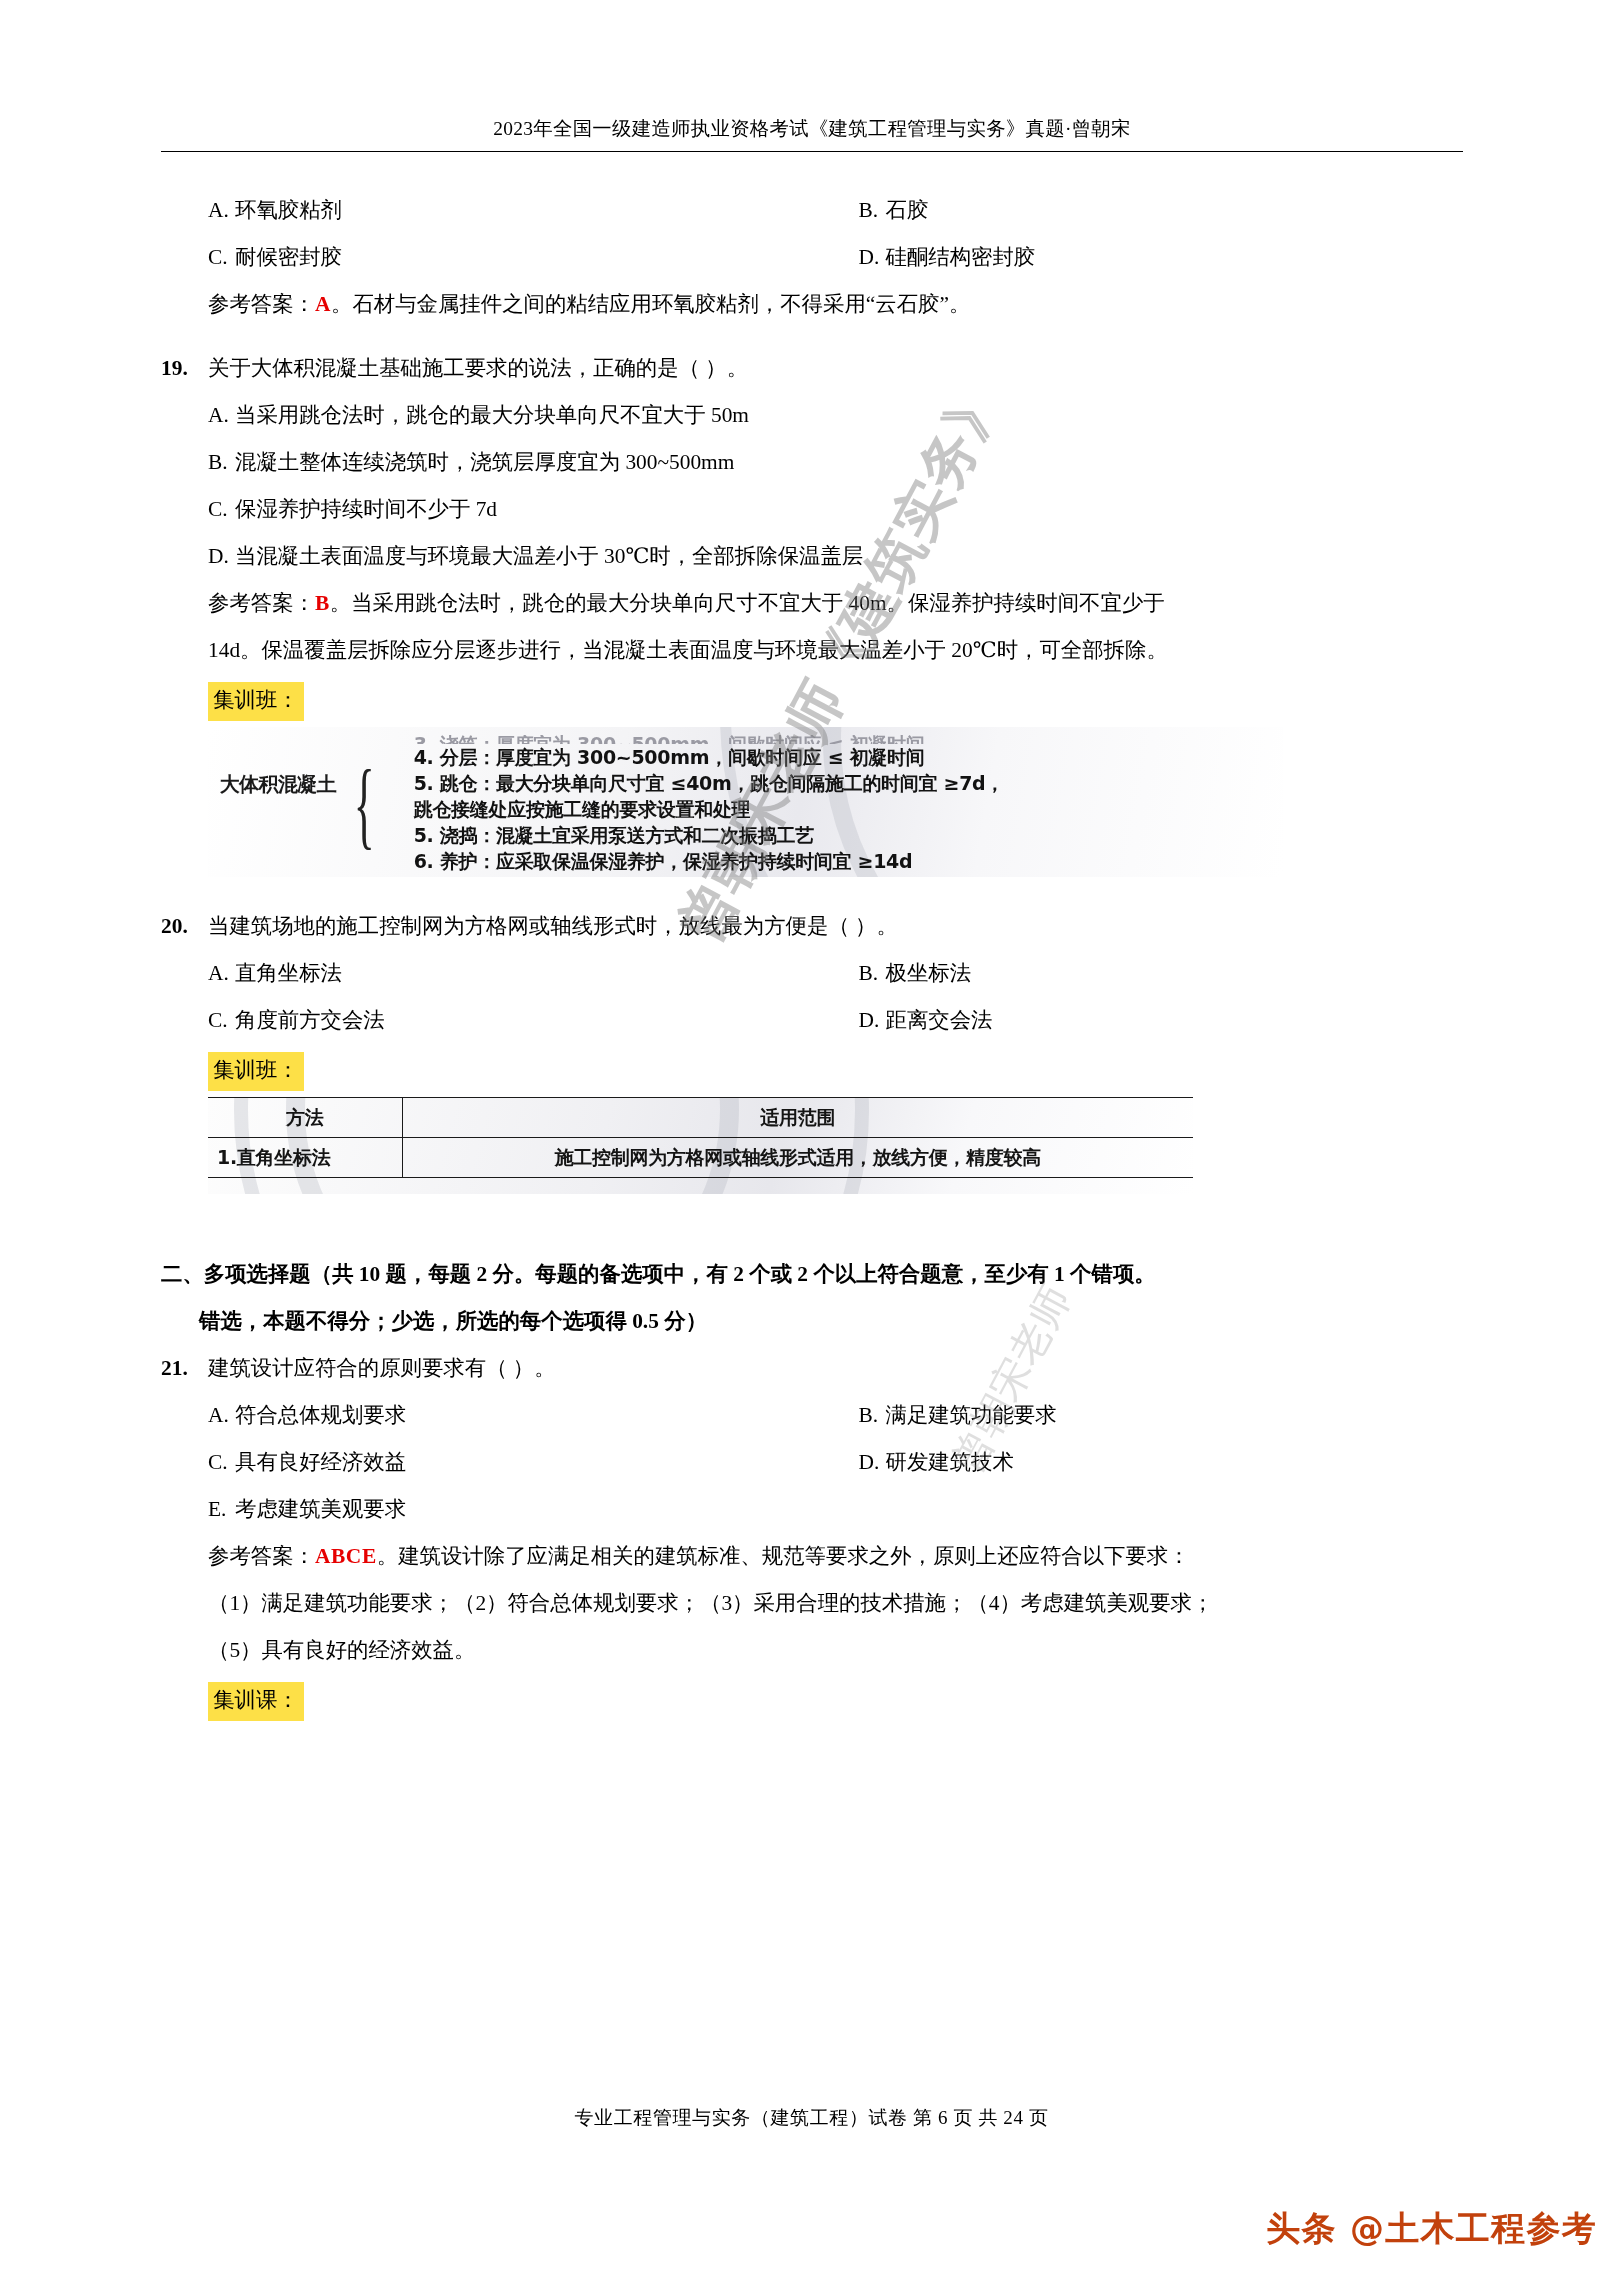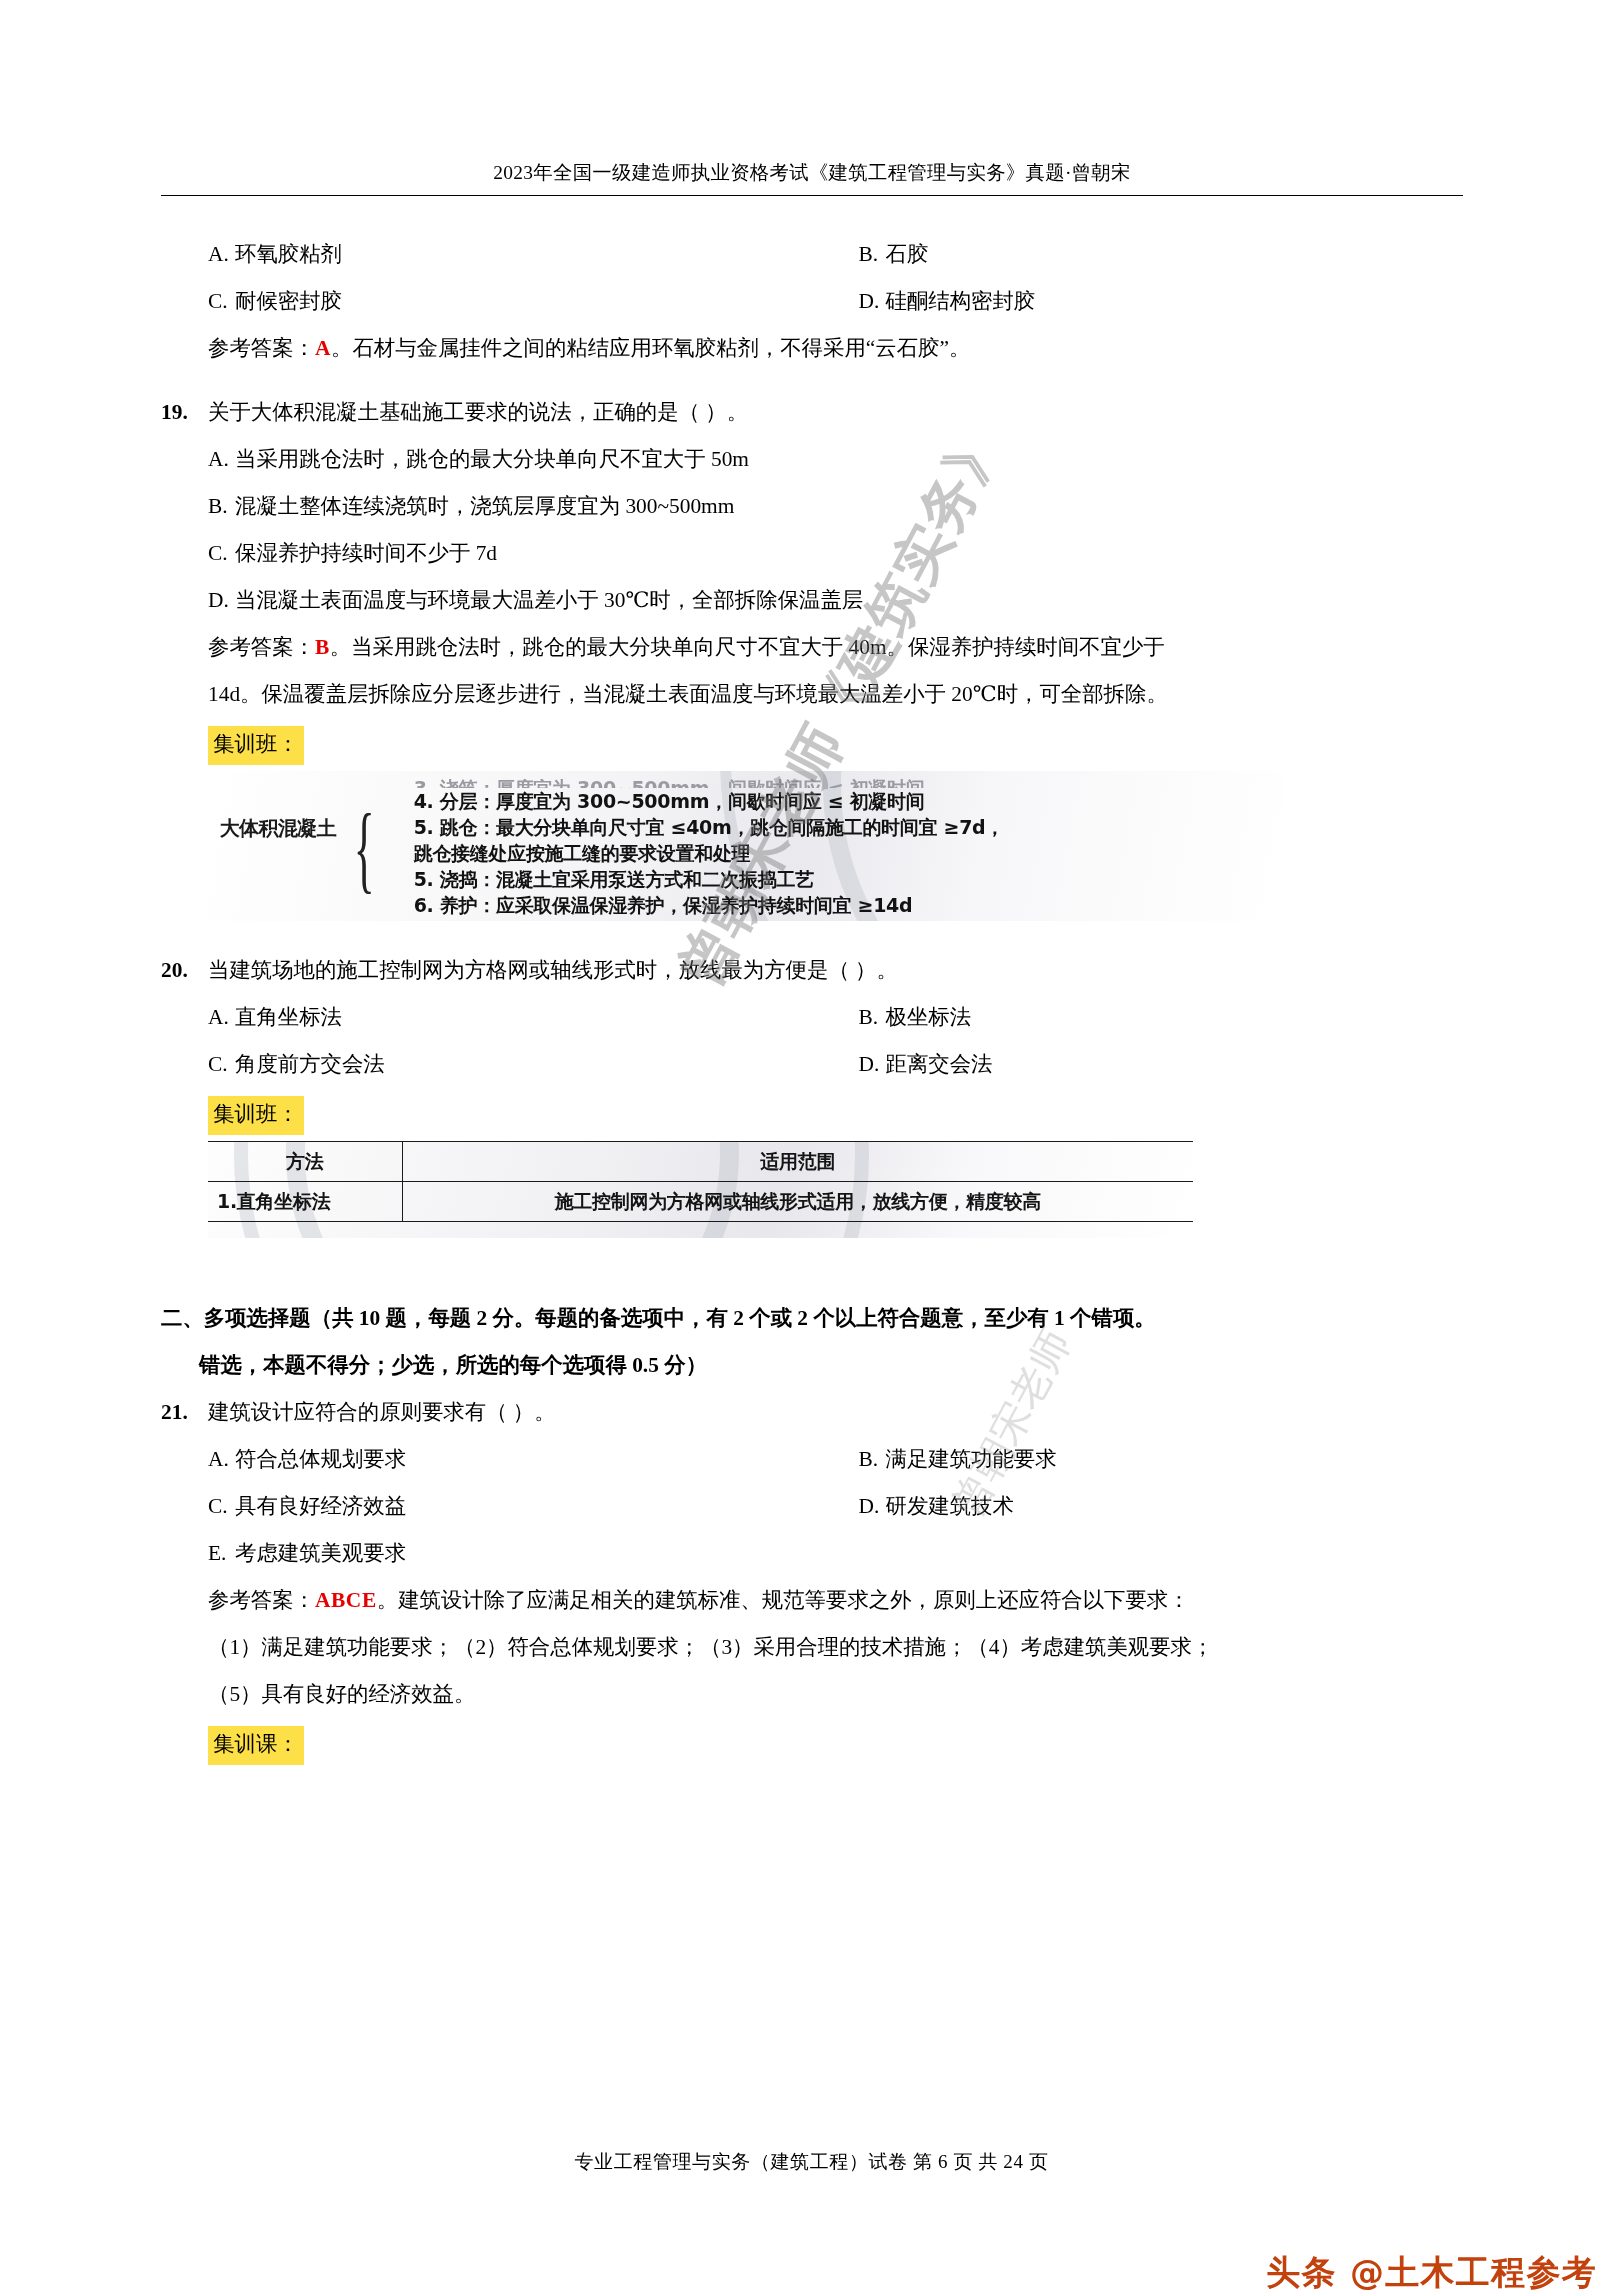--- a/index.html
+++ b/index.html
@@ -11,21 +11,20 @@
     font-family: "Liberation Serif", "DejaVu Serif", serif;
     color: #000000;
     position: relative;
     overflow: hidden;
   }
 
   .page {
     position: absolute;
     inset: 0;
     padding: 4px;
-    margin-top: 44px;
   }
 
   
   .doc-header {
     position: absolute;
     left: 161px;
     top: 115px;
     width: 1302px;
   }
   .doc-header .htext {

